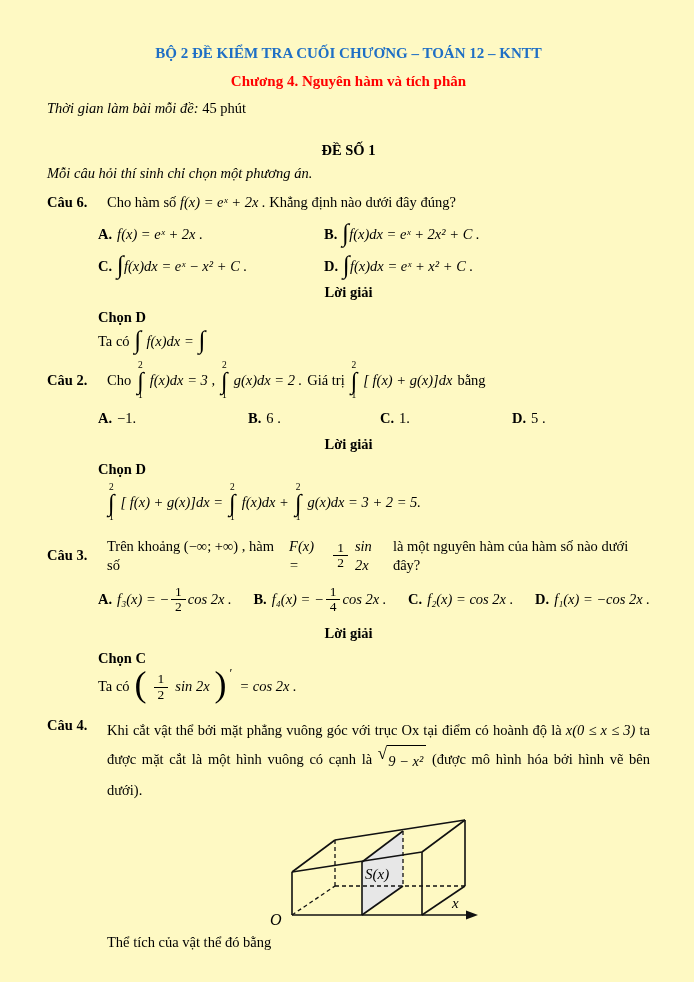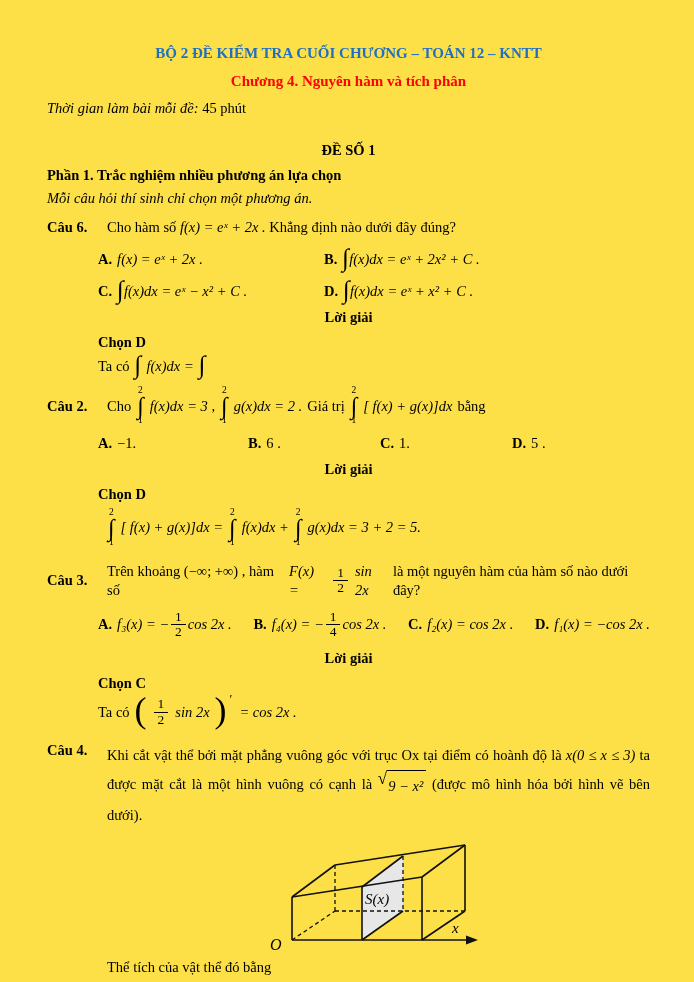--- a/index.html
+++ b/index.html
@@ -1,18 +1,18 @@
 <!DOCTYPE html>
 <html><head>
 <meta charset="utf-8">
 <style>
   * { box-sizing: border-box; }
   html,body { margin:0; padding:0; background:#fff; }
   .page {
-    width:694px; height:982px; background:#fde047; overflow:hidden;
+    width:694px; height:982px; background:#fef9c3; overflow:hidden;
     font-family:"Liberation Serif","DejaVu Serif",serif;
     font-size:14.5px; color:#000; line-height:1.32;
     padding:44px 44px 0 47px; position:relative;
   }
   .it { font-style:italic; }
   .title1 { color:#1F6FC5; font-weight:bold; text-align:center; font-size:15px; }
   .title2 { color:#FF0000; font-weight:bold; text-align:center; font-size:15px; margin-top:8px; }
   .duration { margin-top:7px; }
   .examno { text-align:center; font-weight:bold; margin-top:23px; }
   .part { font-weight:bold; margin-top:6px; }
@@ -66,21 +66,20 @@
 
 <div class="page">
 
   <div class="title1">BỘ 2 ĐỀ KIỂM TRA CUỐI CHƯƠNG – TOÁN 12 – KNTT</div>
   <div class="title2">Chương 4. Nguyên hàm và tích phân</div>
   <div class="duration">
     <span class="it">Thời gian làm bài mỗi đề:</span>
     <span>45 phút</span>
   </div>
   <div class="examno">ĐỀ SỐ 1</div>
-  <div class="part">Phần 1. Trắc nghiệm nhiều phương án lựa chọn</div>
   <div class="note">Mỗi câu hỏi thí sinh chỉ chọn một phương án.</div>
 
   <div class="qrow">
     <span class="qlabel">Câu 6.</span>
     <span class="qtext">
       <span>Cho hàm số</span>
       <span class="m">f(x) = eˣ + 2x .</span>
       <span>Khẳng định nào dưới đây đúng?</span>
     </span>
   </div>

